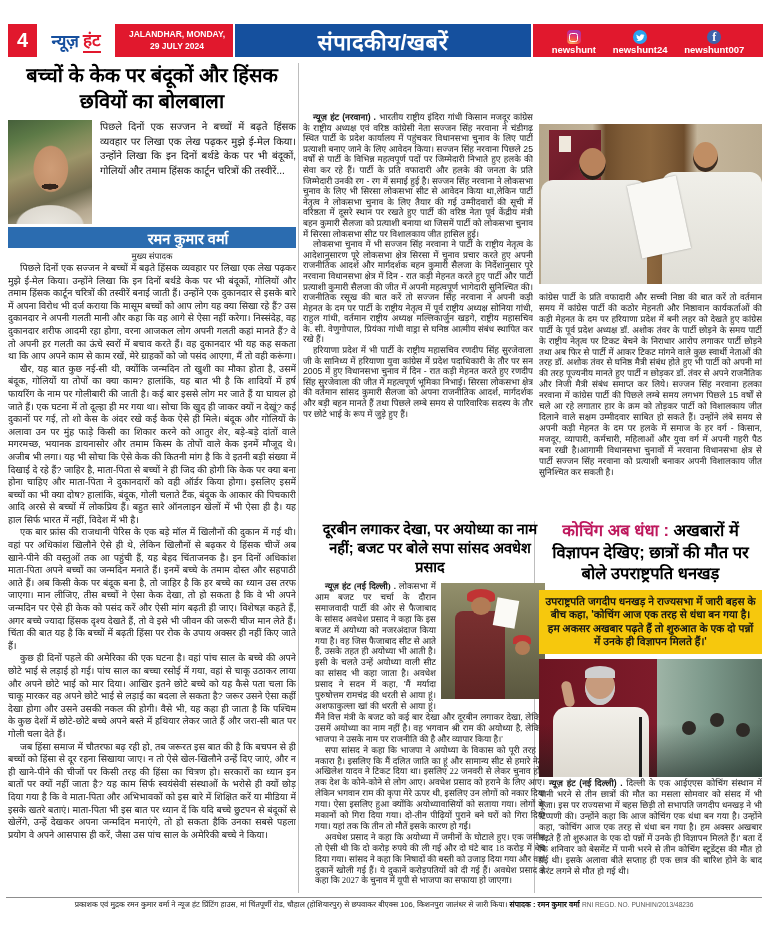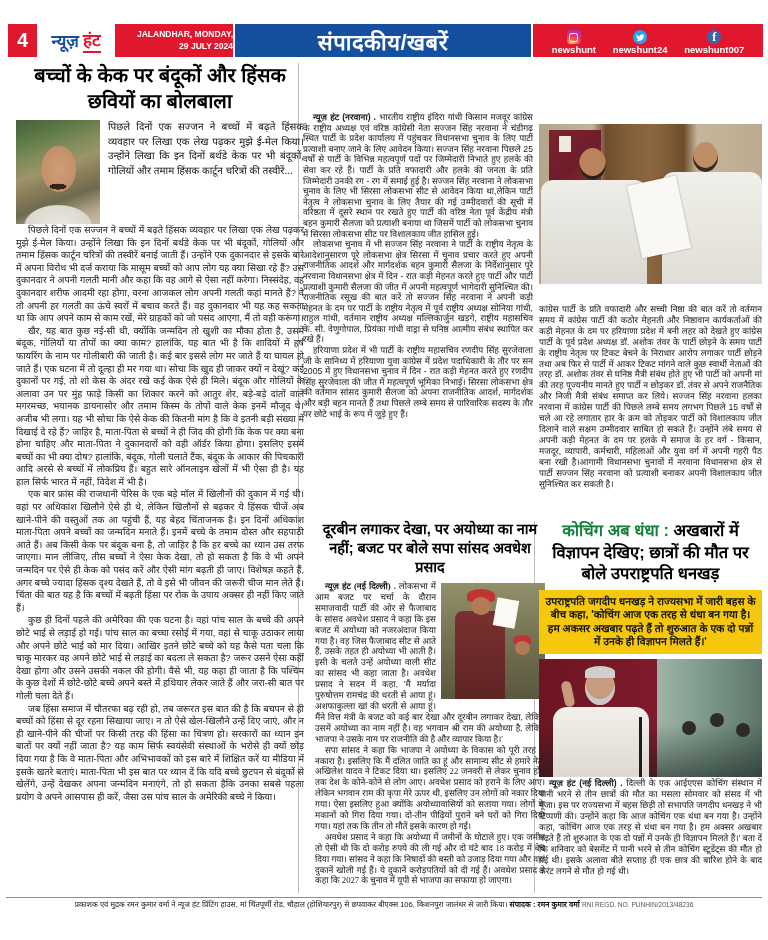--- a/index.html
+++ b/index.html
@@ -7,41 +7,41 @@
         font-family:"Liberation Sans","DejaVu Sans",sans-serif;color:#111;overflow:hidden;}
 
   
   .masthead{position:absolute;left:8px;top:24px;width:755px;height:33px;display:flex;gap:2px;}
   .m-box{display:flex;align-items:center;justify-content:center;box-sizing:border-box;}
   .pageno{width:29px;background:#e1182d;color:#fff;font-size:20px;font-weight:bold;}
   .logobox{width:74px;background:#fff;gap:4px;font-weight:bold;font-size:17px;}
   .logo-p1{color:#164f9e;}
   .logo-p2{color:#e1182d;border-bottom:2px solid #e1182d;}
   .datebox{width:118px;background:#e1182d;color:#fff;font-size:8.5px;font-weight:bold;
-           flex-direction:column;align-items:flex-end;padding-left:6px;line-height:1.3;}
+           flex-direction:column;align-items:center;padding-left:6px;line-height:1.3;}
   .sectionbox{flex:1;background:#15509e;color:#fff;font-size:22px;font-weight:bold;letter-spacing:.5px;}
   .socialbox{width:226px;background:#e1182d;color:#fff;display:flex;align-items:flex-end;
              justify-content:space-evenly;padding:2px 2px 2px;}
   .social-item{display:flex;flex-direction:column;align-items:center;}
   .icon-circle{width:14px;height:14px;border-radius:50%;display:flex;align-items:center;justify-content:center;}
   .insta{border-radius:4px;background:radial-gradient(circle at 30% 120%,#fed373 8%,#f15245 42%,#d92e7f 65%,#9b36b7 92%);}
   .insta-lens{width:7px;height:7px;border:1.3px solid #fff;border-radius:2.5px;display:block;}
   .twitter{background:#2aa3ef;}
   .facebook{background:#3f62ab;font-family:"Liberation Serif","DejaVu Serif",serif;
             font-weight:bold;font-size:12px;color:#fff;}
   .handle{font-size:9.5px;font-weight:bold;line-height:11px;}
 
   
   .v-rule{position:absolute;width:1px;background:#bdbdbd;}
   .rule-left{left:298px;top:63px;height:830px;}
   .rule-mid{left:534px;top:521px;height:372px;}
   .footer-rule{position:absolute;left:6px;top:897px;width:756px;height:1px;background:#8d8d8d;}
 
   
-  .editorial{position:absolute;left:8px;top:62px;width:288px;margin-left:8px;}
+  .editorial{position:absolute;left:8px;top:62px;width:288px;}
   .ed-headline{margin:0;font-size:20px;line-height:26px;font-weight:bold;text-align:center;color:#000;}
   .ed-intro-row{margin-top:6px;overflow:hidden;}
   .editor-photo{float:left;width:84px;height:104px;margin-right:8px;
     background:
       radial-gradient(ellipse 14px 5px at 50% 64%, #33231b 0%, #33231b 58%, rgba(51,35,27,0) 62%),
       radial-gradient(ellipse 27px 36px at 51% 47%, #cf9d77 0%, #c3906a 62%, rgba(195,144,106,0) 66%),
       radial-gradient(ellipse 48px 30px at 50% 102%, #ebe8e1 0%, #ddd9d0 68%, rgba(221,217,208,0) 72%),
       linear-gradient(160deg,#46603b 0%,#5d7a47 18%,#7f8b59 32%,#9c9569 46%,#8a7d5a 58%,#6e6a4e 72%,#b4a78f 88%,#c9bda6 100%);}
   .ed-intro{font-size:10px;line-height:14.6px;text-align:justify;}
   .author-bar{margin-top:3px;height:21px;background:#2b6cb0;color:#fff;font-weight:bold;font-size:14.5px;
@@ -64,42 +64,42 @@
     background:linear-gradient(135deg,#7e2230 0%,#6f1d2a 55%,#8a2a36 100%);}
   .lp-note{position:absolute;left:20px;top:12px;width:12px;height:16px;background:#efe9dd;}
   .lp-head1{position:absolute;left:40px;top:24px;width:27px;height:32px;border-radius:50%;background:#b9835c;box-shadow:0 -4px 0 #2c211a inset;}
   .lp-body1{position:absolute;left:2px;top:56px;width:106px;height:104px;border-radius:12px 12px 0 0;
     background:linear-gradient(180deg,#eeede8,#dbd9d1);}
   .lp-head2{position:absolute;right:44px;top:18px;width:25px;height:30px;border-radius:50%;background:#c08e64;box-shadow:0 -4px 0 #3a2c22 inset;}
   .lp-body2{position:absolute;right:0;top:48px;width:100px;height:112px;border-radius:12px 12px 0 0;
     background:linear-gradient(180deg,#f0efe9,#e0ded6);}
   .lp-paper{position:absolute;left:95px;top:56px;width:50px;height:74px;background:#f9f8f4;
     transform:rotate(-12deg);box-shadow:0 0 2px rgba(0,0,0,.35);}
-  .lead-cont{margin-top:20px;height:226px;overflow:hidden;font-size:8.7px;line-height:10.9px;text-align:justify;color:#1a1a1a;}
+  .lead-cont{margin-top:8px;height:226px;overflow:hidden;font-size:8.7px;line-height:10.9px;text-align:justify;color:#1a1a1a;}
   .lead-cont p{margin:0;}
 
   
   .budget{position:absolute;left:315px;top:520px;width:230px;}
   .budget-headline{margin:0;font-size:14.5px;line-height:19px;font-weight:bold;text-align:center;color:#000;}
   .budget-body{margin-top:4px;height:330px;overflow:hidden;font-size:8.7px;line-height:10.9px;text-align:justify;color:#1a1a1a;}
   .budget-body p{margin:0;text-indent:10px;font-family:Liberation Serif, serif;}
   .parl-photo{float:right;position:relative;width:104px;height:116px;margin:2px 0 3px 5px;overflow:hidden;
     background:linear-gradient(180deg,#93906c 0%,#807d5c 30%,#6e6b4f 60%,#5a573f 100%);}
   .pp-cap{position:absolute;left:26px;top:6px;width:28px;height:13px;border-radius:50% 50% 20% 20%;background:#c13434;}
   .pp-face{position:absolute;left:30px;top:14px;width:20px;height:18px;border-radius:50%;background:#b27b55;}
   .pp-body{position:absolute;left:14px;top:28px;width:50px;height:88px;border-radius:8px 8px 0 0;
     background:linear-gradient(180deg,#7a3030,#5f2424);}
   .pp-paper{position:absolute;left:54px;top:16px;width:22px;height:28px;background:#fbfaf6;transform:rotate(10deg);}
   .pp-cap2{position:absolute;right:14px;top:52px;width:18px;height:9px;border-radius:50% 50% 0 0;background:#c13434;}
   .pp-face2{position:absolute;right:15px;top:58px;width:15px;height:14px;border-radius:50%;background:#b27b55;}
 
   
   .coaching{position:absolute;left:539px;top:520px;width:223px;}
   .coaching-headline{margin:0;font-size:16.5px;line-height:21.5px;font-weight:bold;text-align:center;color:#000;}
-  .coach-red{color:#15803d;}
+  .coach-red{color:#be185d;}
   .quote-box{margin-top:5px;background:#f6c80d;padding:5px 6px;font-size:10.5px;line-height:13.5px;
              font-weight:bold;text-align:center;color:#151515;}
   .vp-photo{position:relative;margin-top:5px;width:223px;height:118px;overflow:hidden;
     background:
       linear-gradient(180deg, rgba(0,0,0,0) 55%, rgba(18,28,24,.55) 100%),
       linear-gradient(90deg,#6d1522 0%,#7e1b2a 53%,#9eb4a6 53%,#7d998b 75%,#5d7568 100%);}
   .vp-body{position:absolute;left:14px;bottom:0;width:96px;height:70px;border-radius:14px 14px 0 0;
     background:linear-gradient(180deg,#f2f0ea,#ddd9d0);}
   .vp-head{position:absolute;left:46px;top:10px;width:30px;height:36px;border-radius:50%;background:#c79b7d;box-shadow:0 -6px 0 #c9c9c9 inset;}
   .vp-hair{position:absolute;left:46px;top:7px;width:30px;height:12px;border-radius:50% 50% 0 0;background:#cfcfcf;}
@@ -156,20 +156,24 @@
 
   <div class="v-rule rule-left"></div>
   <div class="v-rule rule-mid"></div>
 
   <div class="editorial">
     <h1 class="ed-headline">बच्चों के केक पर बंदूकों और हिंसक छवियों का बोलबाला</h1>
     <div class="ed-intro-row">
       <div class="editor-photo"></div>
       <div class="ed-intro">पिछले दिनों एक सज्जन ने बच्चों में बढ़ते हिंसक व्यवहार पर लिखा एक लेख पढ़कर मुझे ई-मेल किया। उन्होंने लिखा कि इन दिनों बर्थडे केक पर भी बंदूकों, गोलियों और तमाम हिंसक कार्टून चरित्रों की तस्वीरें...</div>
     </div>
+    <div class="author-bar">
+      <span>रमन कुमार वर्मा</span>
+    </div>
+    <div class="author-title">मुख्य संपादक</div>
     <div class="ed-body">
       <p>पिछले दिनों एक सज्जन ने बच्चों में बढ़ते हिंसक व्यवहार पर लिखा एक लेख पढ़कर मुझे ई-मेल किया। उन्होंने लिखा कि इन दिनों बर्थडे केक पर भी बंदूकों, गोलियों और तमाम हिंसक कार्टून चरित्रों की तस्वीरें बनाई जाती हैं। उन्होंने एक दुकानदार से इसके बारे में अपना विरोध भी दर्ज कराया कि मासूम बच्चों को आप लोग यह क्या सिखा रहे हैं? उस दुकानदार ने अपनी गलती मानी और कहा कि वह आगे से ऐसा नहीं करेगा। निस्संदेह, वह दुकानदार शरीफ आदमी रहा होगा, वरना आजकल लोग अपनी गलती कहां मानते हैं? वे तो अपनी हर गलती का ऊंचे स्वरों में बचाव करते हैं। वह दुकानदार भी यह कह सकता था कि आप अपने काम से काम रखें, मेरे ग्राहकों को जो पसंद आएगा, मैं तो वही करूंगा।</p>
       <p>खैर, यह बात कुछ नई-सी थी, क्योंकि जन्मदिन तो खुशी का मौका होता है, उसमें बंदूक, गोलियों या तोपों का क्या काम? हालांकि, यह बात भी है कि शादियों में हर्ष फायरिंग के नाम पर गोलीबारी की जाती है। कई बार इससे लोग मर जाते हैं या घायल हो जाते हैं। एक घटना में तो दूल्हा ही मर गया था। सोचा कि खुद ही जाकर क्यों न देखूं? कई दुकानों पर गई, तो शो केस के अंदर रखे कई केक ऐसे ही मिले। बंदूक और गोलियों के अलावा उन पर मुंह फाड़े किसी का शिकार करने को आतुर शेर, बड़े-बड़े दांतों वाले मगरमच्छ, भयानक डायनासोर और तमाम किस्म के तोपों वाले केक इनमें मौजूद थे। अजीब भी लगा। यह भी सोचा कि ऐसे केक की कितनी मांग है कि वे इतनी बड़ी संख्या में दिखाई दे रहे हैं? जाहिर है, माता-पिता से बच्चों ने ही जिद की होगी कि केक पर क्या बना होना चाहिए और माता-पिता ने दुकानदारों को वही ऑर्डर किया होगा। इसलिए इसमें बच्चों का भी क्या दोष? हालांकि, बंदूक, गोली चलाते टैंक, बंदूक के आकार की पिचकारी आदि अरसे से बच्चों में लोकप्रिय हैं। बहुत सारे ऑनलाइन खेलों में भी ऐसा ही है। यह हाल सिर्फ भारत में नहीं, विदेश में भी है।</p>
       <p>एक बार फ्रांस की राजधानी पेरिस के एक बड़े मॉल में खिलौनों की दुकान में गई थी। वहां पर अधिकांश खिलौने ऐसे ही थे, लेकिन खिलौनों से बढ़कर ये हिंसक चीजें अब खाने-पीने की वस्तुओं तक आ पहुंची हैं, यह बेहद चिंताजनक है। इन दिनों अधिकांश माता-पिता अपने बच्चों का जन्मदिन मनाते हैं। इनमें बच्चे के तमाम दोस्त और सहपाठी आते हैं। अब किसी केक पर बंदूक बना है, तो जाहिर है कि हर बच्चे का ध्यान उस तरफ जाएगा। मान लीजिए, तीस बच्चों ने ऐसा केक देखा, तो हो सकता है कि वे भी अपने जन्मदिन पर ऐसे ही केक को पसंद करें और ऐसी मांग बढ़ती ही जाए। विशेषज्ञ कहते हैं, अगर बच्चे ज्यादा हिंसक दृश्य देखते हैं, तो वे इसे भी जीवन की जरूरी चीज मान लेते हैं। चिंता की बात यह है कि बच्चों में बढ़ती हिंसा पर रोक के उपाय अक्सर ही नहीं किए जाते हैं।</p>
       <p>कुछ ही दिनों पहले की अमेरिका की एक घटना है। वहां पांच साल के बच्चे की अपने छोटे भाई से लड़ाई हो गई। पांच साल का बच्चा रसोई में गया, वहां से चाकू उठाकर लाया और अपने छोटे भाई को मार दिया। आखिर इतने छोटे बच्चे को यह कैसे पता चला कि चाकू मारकर वह अपने छोटे भाई से लड़ाई का बदला ले सकता है? जरूर उसने ऐसा कहीं देखा होगा और उसने उसकी नकल की होगी। वैसे भी, यह कहा ही जाता है कि पश्चिम के कुछ देशों में छोटे-छोटे बच्चे अपने बस्ते में हथियार लेकर जाते हैं और जरा-सी बात पर गोली चला देते हैं।</p>
       <p>जब हिंसा समाज में चौतरफा बढ़ रही हो, तब जरूरत इस बात की है कि बचपन से ही बच्चों को हिंसा से दूर रहना सिखाया जाए। न तो ऐसे खेल-खिलौने उन्हें दिए जाएं, और न ही खाने-पीने की चीजों पर किसी तरह की हिंसा का चित्रण हो। सरकारों का ध्यान इन बातों पर क्यों नहीं जाता है? यह काम सिर्फ स्वयंसेवी संस्थाओं के भरोसे ही क्यों छोड़ दिया गया है कि वे माता-पिता और अभिभावकों को इस बारे में शिक्षित करें या मीडिया में इसके खतरे बताएं। माता-पिता भी इस बात पर ध्यान दें कि यदि बच्चे छुटपन से बंदूकों से खेलेंगे, उन्हें देखकर अपना जन्मदिन मनाएंगे, तो हो सकता हैकि उनका सबसे पहला प्रयोग वे अपने आसपास ही करें, जैसा उस पांच साल के अमेरिकी बच्चे ने किया।</p>
     </div>
   </div>
 
 

